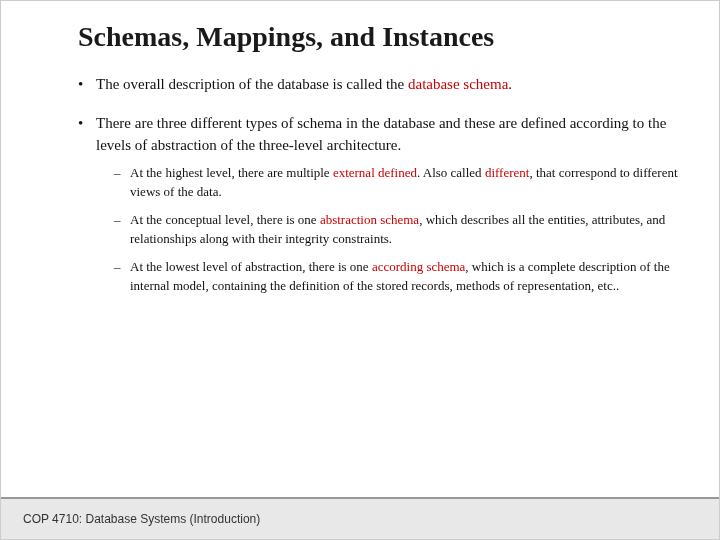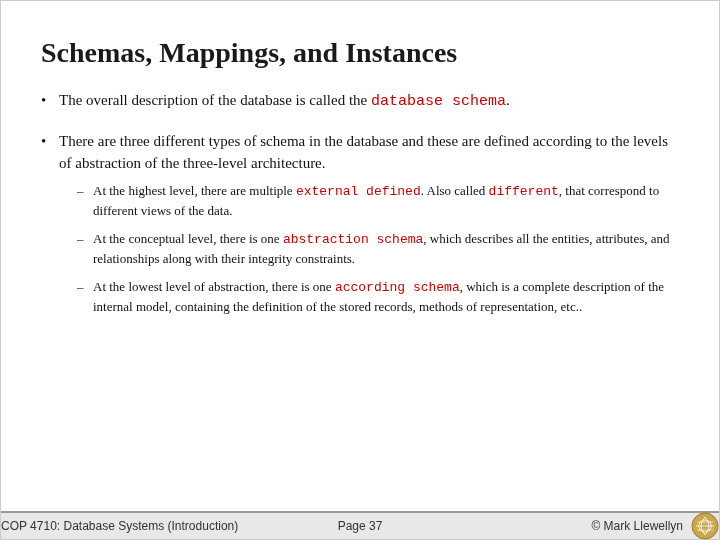--- a/index.html
+++ b/index.html
@@ -16,22 +16,23 @@
       width: 720px;
       height: 540px;
       background: #fff;
       display: flex;
       flex-direction: column;
       border: 1px solid #ccc;
     }
 
     .slide-content {
       flex: 1;
-      padding: 36px 40px 10px 40px;
+      padding: 20px 40px 10px 40px;
       overflow: hidden;
+      margin-left: 37px;
     }
 
     .slide-title {
       font-size: 28px;
       font-weight: bold;
       color: #1a1a1a;
       margin-bottom: 20px;
       border-bottom: none;
     }
 
@@ -74,30 +75,29 @@
     .sub-bullet .dash {
       min-width: 16px;
     }
 
     .sub-bullet .sub-text {
       flex: 1;
     }
 
     .red-text {
       color: #cc0000;
-      font-family: Liberation Mono, monospace;
     }
 
     .footer {
       background: #e8e8e8;
       border-top: 2px solid #999;
       display: flex;
       align-items: center;
-      padding: 6px 0;
-      height: 28px;
+      padding: 6px 22px;
+      height: 42px;
     }
 
     .footer-left {
       flex: 1;
       font-size: 12px;
       color: #333;
       font-family: Arial, sans-serif;
     }
 
     .footer-center {
@@ -173,27 +173,14 @@
           </span>
         </div>
 
       </div>
     </div>
 
   </div>
 
   <div class="footer">
     <div class="footer-left">COP 4710: Database Systems  (Introduction)</div>
-    <div class="footer-center">Page 37</div>
-    <div class="footer-right">
-      <span>© Mark Llewellyn</span>
-      <svg class="logo" viewBox="0 0 28 28" xmlns="http://www.w3.org/2000/svg">
-        <circle cx="14" cy="14" r="13" fill="#c8a84b" stroke="#a07830" stroke-width="1"></circle>
-        <path d="M14 4 C8 4, 5 9, 5 14 C5 19, 8 24, 14 24 C20 24, 23 19, 23 14 C23 9, 20 4, 14 4Z" fill="#c8a84b"></path>
-        <path d="M9 10 Q14 6 19 10 Q22 14 19 18 Q14 22 9 18 Q6 14 9 10Z" fill="none" stroke="#fff" stroke-width="0.8"></path>
-        <path d="M14 5 Q18 10 18 14 Q18 18 14 23 Q10 18 10 14 Q10 10 14 5Z" fill="none" stroke="#fff" stroke-width="0.8"></path>
-        <line x1="5" y1="14" x2="23" y2="14" stroke="#fff" stroke-width="0.8"></line>
-        <line x1="6" y1="10" x2="22" y2="10" stroke="#fff" stroke-width="0.6"></line>
-        <line x1="6" y1="18" x2="22" y2="18" stroke="#fff" stroke-width="0.6"></line>
-      </svg>
-    </div>
   </div>
 </div>
 
 </body></html>

